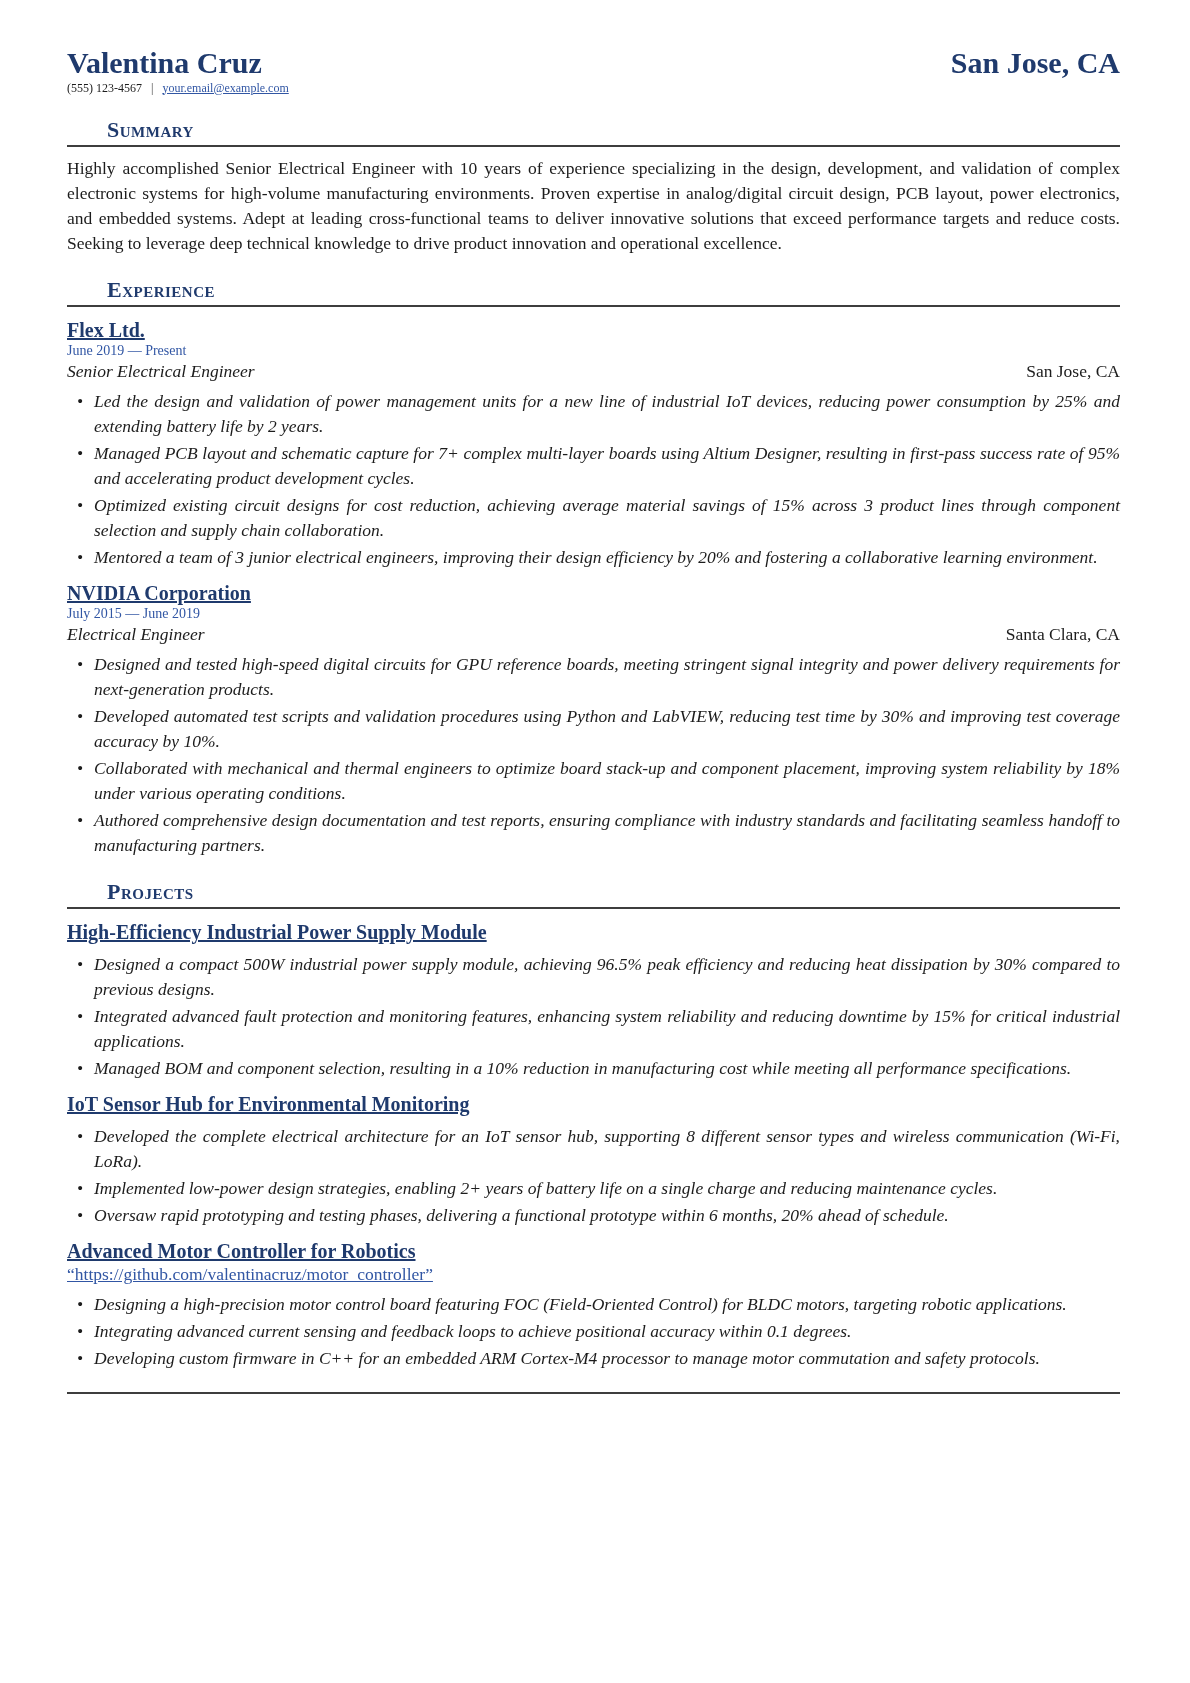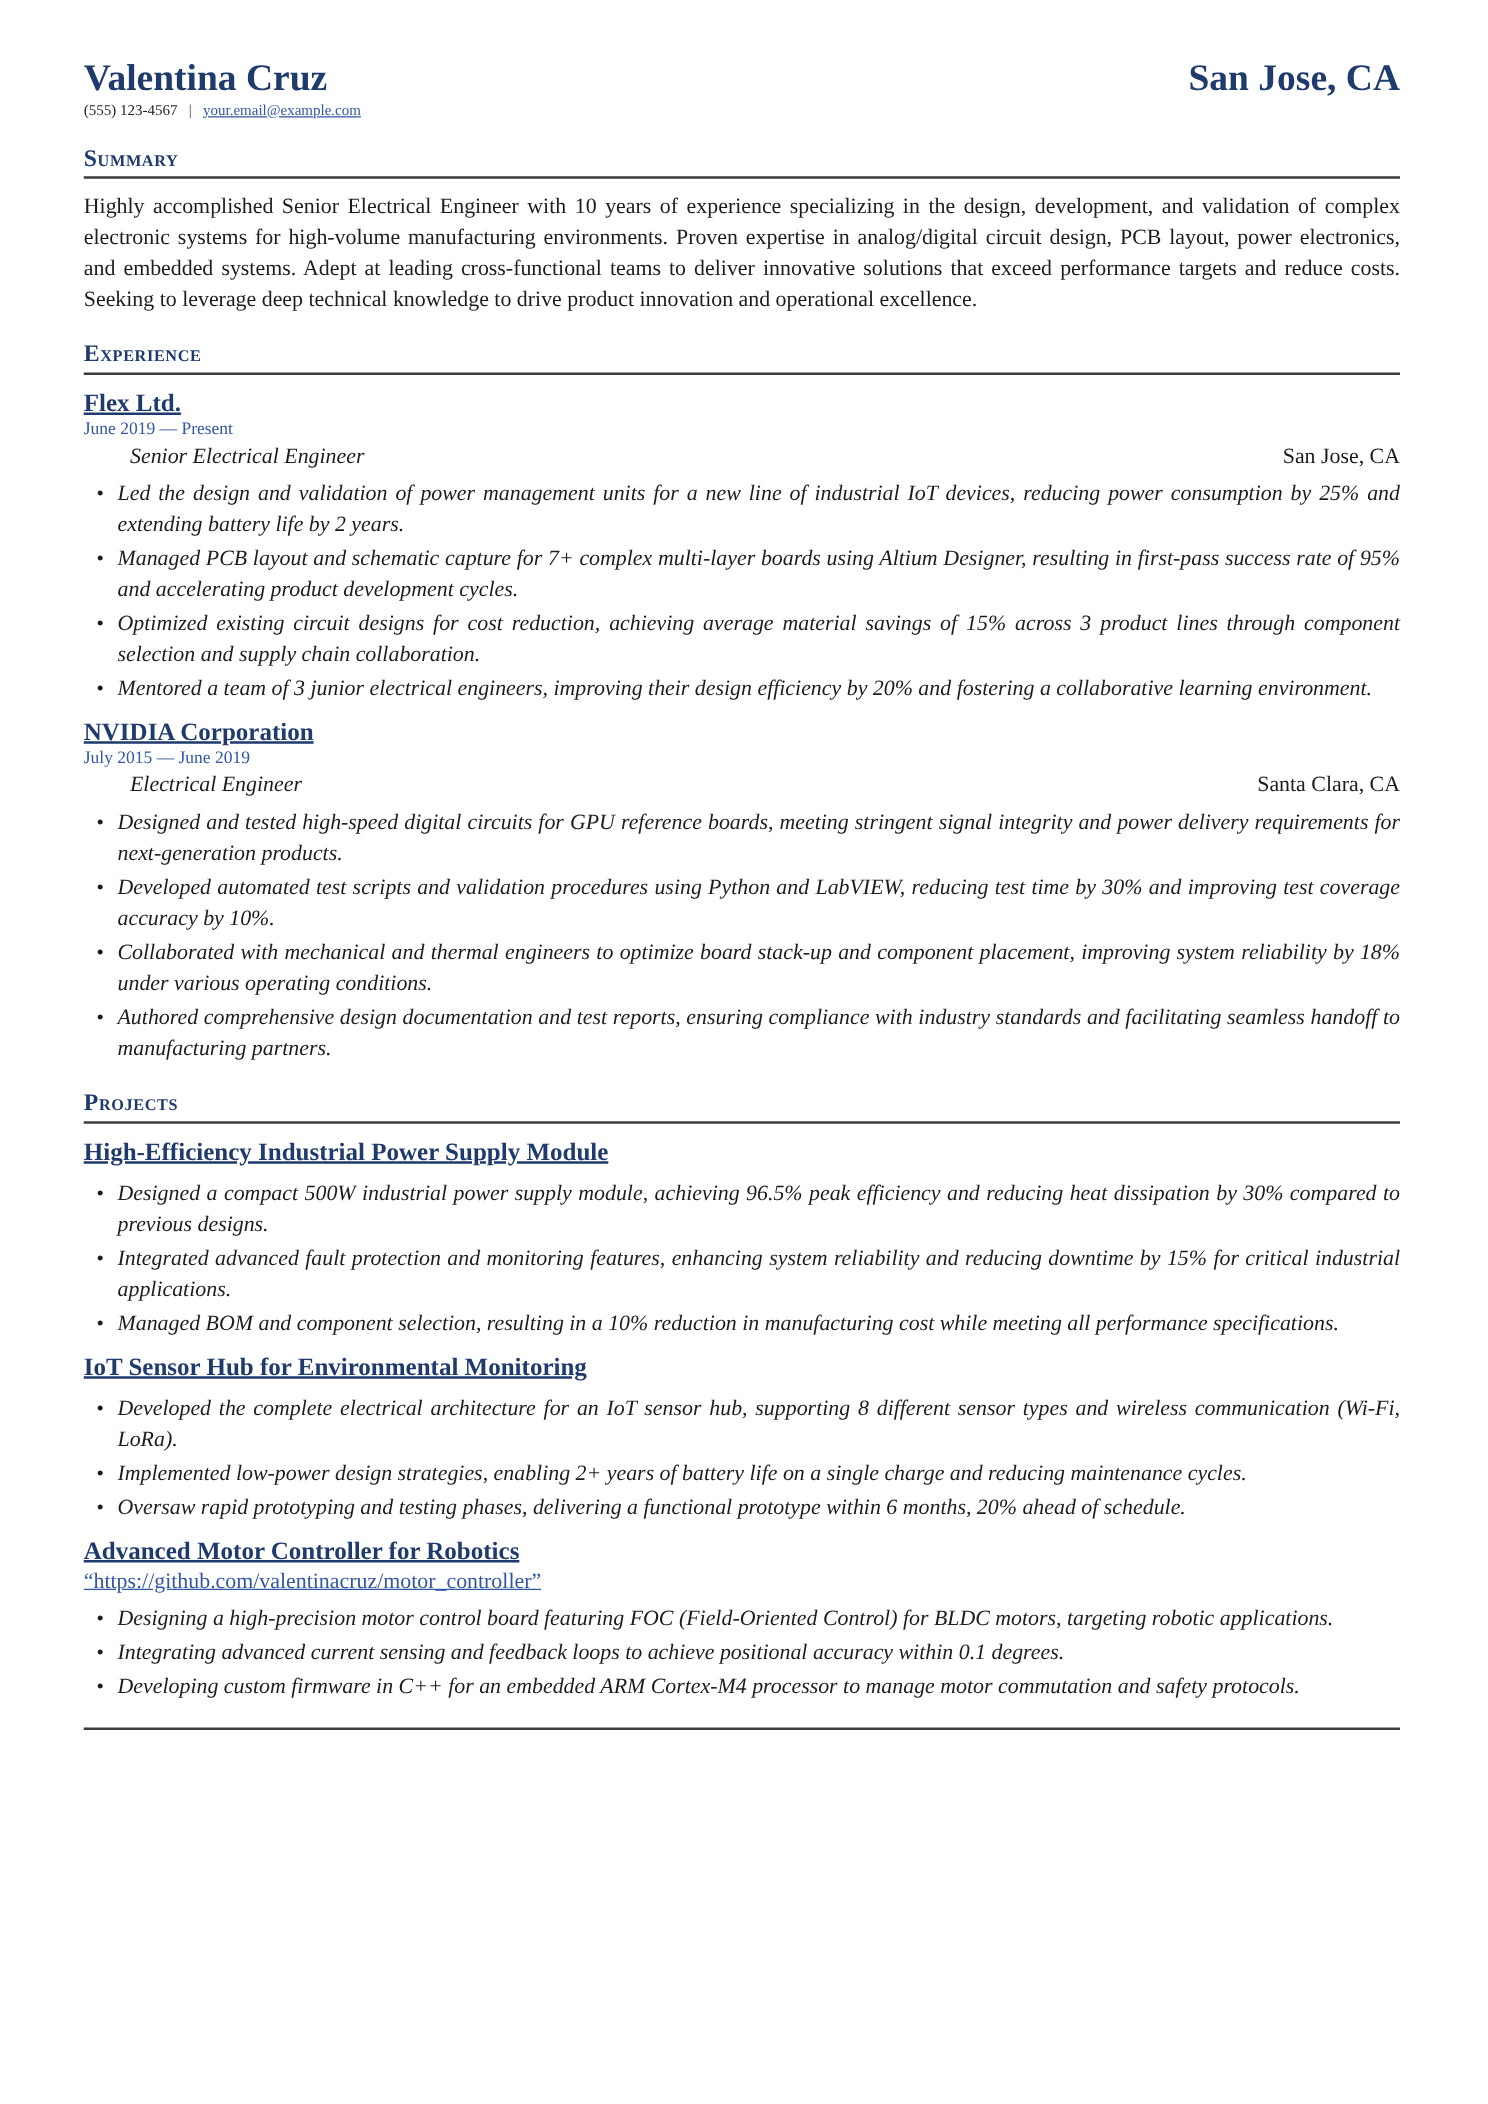--- a/index.html
+++ b/index.html
@@ -22,35 +22,35 @@
   .header-row{display:flex;justify-content:space-between;align-items:baseline;}
   .name,.header-loc{
     font-size:30px;font-weight:bold;color:var(--heading);line-height:1.15;
   }
   .contact{margin-top:0;font-size:12px;}
   .contact .sep{color:var(--sep);margin:0 9px;}
   a.link{color:var(--accent);text-decoration:underline;cursor:pointer;}
   
   .section{margin-top:21px;}
   .section-heading{
-    font-variant:small-caps;font-weight:bold;font-size:19px;
-    color:var(--heading);letter-spacing:0.5px;line-height:1.15;
+    font-variant:small-caps;font-weight:bold;font-size:22px;
+    color:var(--heading);letter-spacing:0.5px;line-height:1.15;margin-left:40px;
   }
   hr.rule{border:none;border-top:2px solid var(--rule);margin:3px 0 0 0;}
   .body-text,li{font-size:17.5px;line-height:25px;text-align:justify;}
   p.summary{margin:9px 0 0 0;}
   
   .entry{margin-top:11px;}
   .entry-head{display:flex;justify-content:space-between;align-items:baseline;flex-direction:column;}
   a.title-link{
     font-size:20px;font-weight:bold;color:var(--heading);
     text-decoration:underline;cursor:pointer;line-height:1.25;
   }
   .dates{font-size:14px;color:var(--accent);white-space:nowrap;}
-  .entry-sub{display:flex;justify-content:space-between;align-items:baseline;font-size:17.5px;margin-top:2px;margin-left:37px;}
+  .entry-sub{display:flex;justify-content:space-between;align-items:baseline;font-size:17.5px;margin-top:2px;}
   .job-title{font-style:italic;}
   .proj-url{font-size:17.5px;text-align:center;}
   ul.bullets{margin:7px 0 0 0;padding:0 0 0 27px;list-style:none;font-style:italic;}
   ul.bullets li{position:relative;margin-bottom:2px;}
   ul.bullets li::before{
     content:"\2022";position:absolute;left:-17px;top:0;
     font-size:17px;color:var(--text);
   }
 </style>
 </head>

